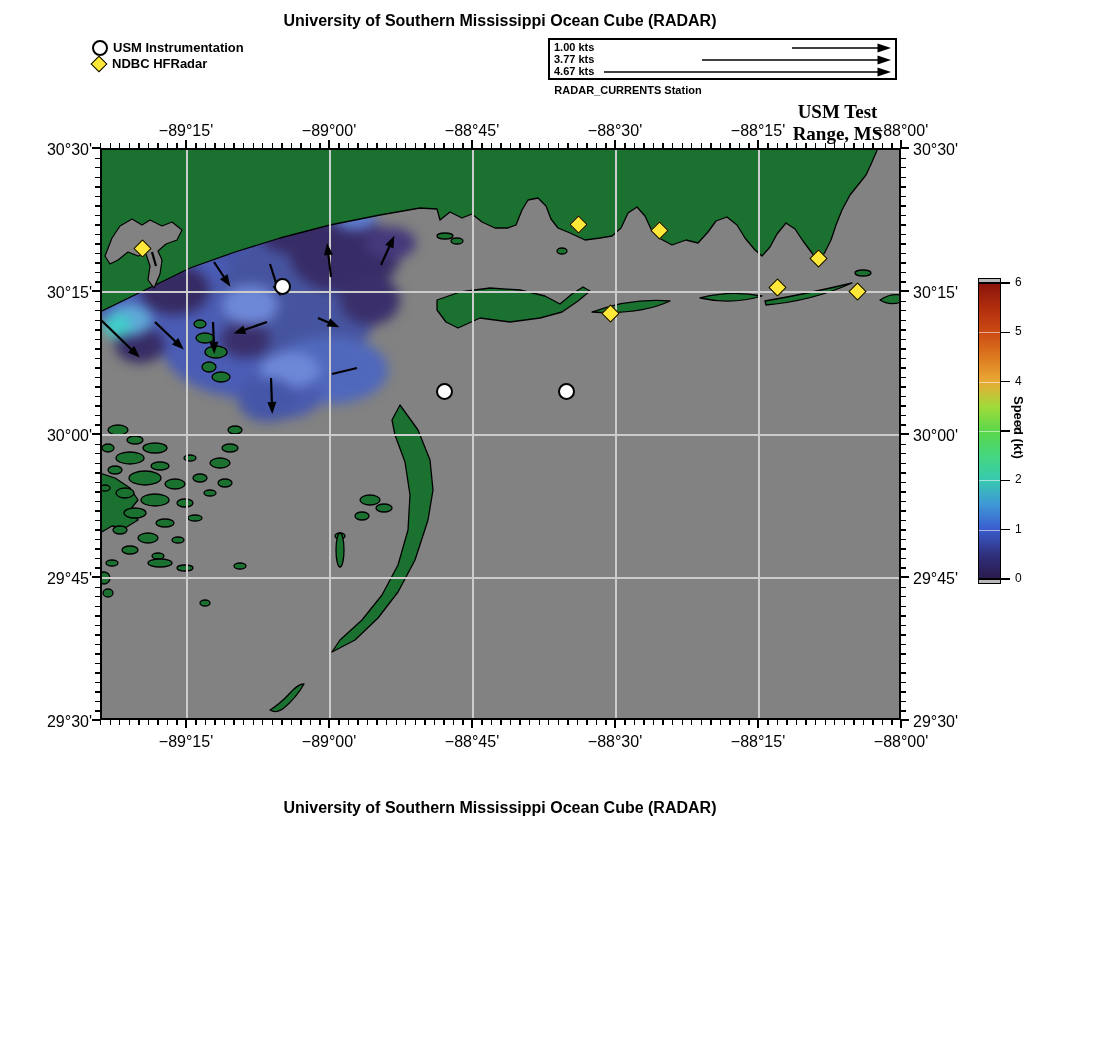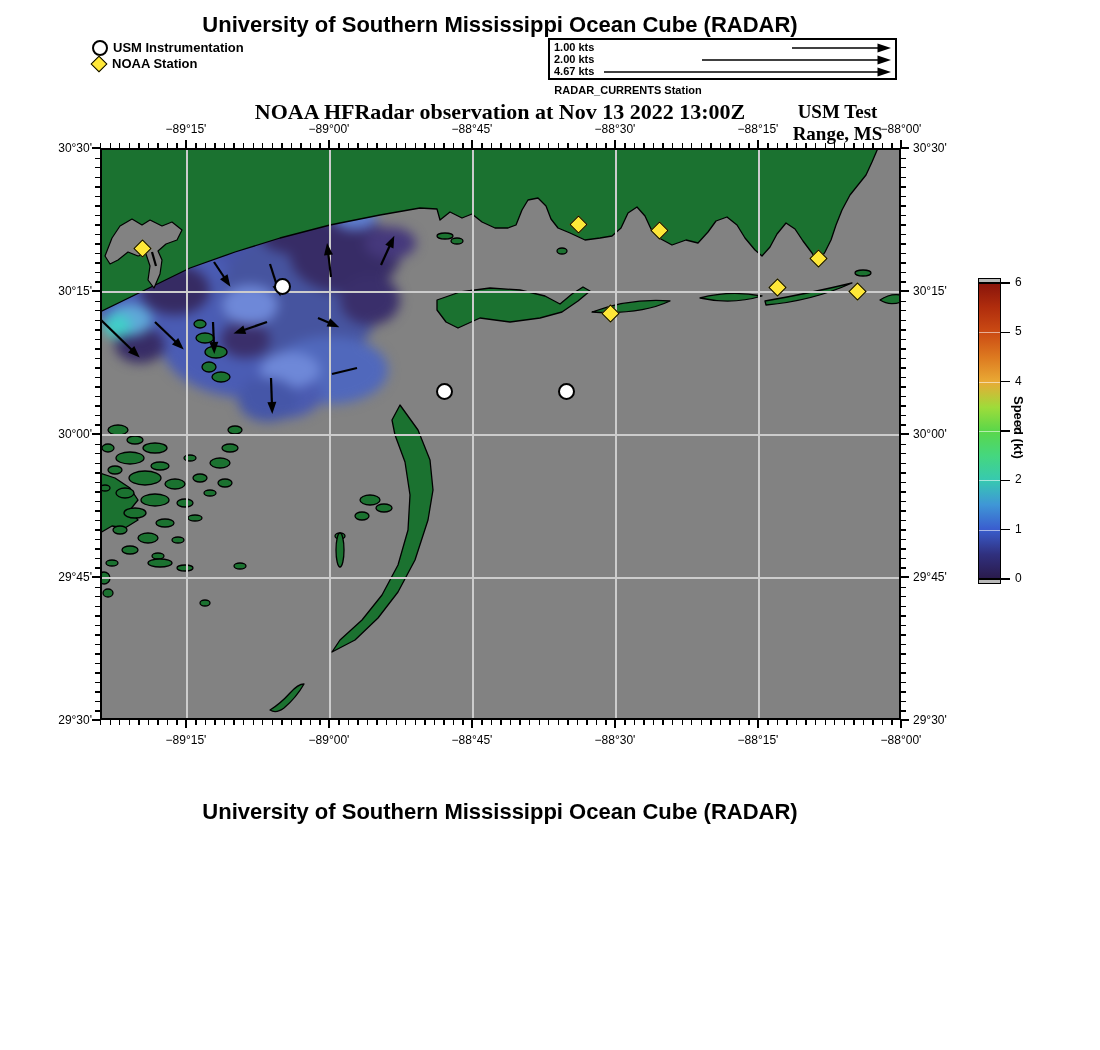--- a/index.html
+++ b/index.html
@@ -1,19 +1,19 @@
 <!DOCTYPE html>
 <html><head>
 <meta charset="utf-8">
 <style>
   html,body{margin:0;padding:0;background:#ffffff;}
   #canvas{position:relative;width:1100px;height:1050px;background:#ffffff;overflow:hidden;
           font-family:"Liberation Sans",sans-serif;color:#000;}
   .abs{position:absolute;}
-  .ttl{font-weight:bold;font-size:22px;text-align:center;white-space:nowrap;}
+  .ttl{font-weight:bold;font-size:16px;text-align:center;white-space:nowrap;}
   .serif{font-family:"Liberation Serif","DejaVu Serif",serif;}
   
   .legend-row{position:absolute;left:92px;height:16px;}
   .circle-ic{display:inline-block;width:12px;height:12px;border:2.2px solid #000;border-radius:50%;
              background:#fff;vertical-align:middle;margin-right:5px;}
   .diamond-ic{display:inline-block;width:10px;height:10px;border:1.8px solid #000;background:#ffe838;
               transform:rotate(45deg);vertical-align:middle;margin-right:7px;margin-left:1px;}
   .legend-lab{font-weight:bold;font-size:13px;vertical-align:middle;}
   
   #scalebox{left:548px;top:38px;width:349px;height:42px;border:2.4px solid #000;background:#fff;box-sizing:border-box;}
@@ -26,21 +26,21 @@
   #landsvg,#vecsvg{position:absolute;left:0;top:0;}
   .grid-v{position:absolute;top:0;width:1.6px;height:572px;background:#cccccc;}
   .grid-h{position:absolute;left:0;height:1.6px;width:801px;background:#cccccc;}
   #mapborder{left:100px;top:148px;width:801px;height:572px;border:2.6px solid #000;box-sizing:border-box;pointer-events:none;}
   
   .tickstrip-h{position:absolute;height:5px;width:801px;left:100px;
      background:repeating-linear-gradient(to right,#000 0,#000 1.4px,transparent 1.4px,transparent 9.533px);}
   .tickstrip-v{position:absolute;width:5px;height:572px;top:148px;
      background:repeating-linear-gradient(to bottom,#000 0,#000 1.4px,transparent 1.4px,transparent 9.533px);}
   .majtick-t{position:absolute;width:1.8px;height:8px;background:#000;}
-  .ticklab{position:absolute;font-size:12px;white-space:nowrap;}
+  .ticklab{position:absolute;font-size:16px;white-space:nowrap;}
   
   .usm-marker{position:absolute;width:13px;height:13px;background:#fff;border:2.4px solid #000;border-radius:50%;}
   .ndbc-marker{position:absolute;width:11px;height:11px;background:#ffe838;border:1.7px solid #000;transform:rotate(45deg);}
   
   #cbar{left:978px;top:283px;width:23px;height:296px;border:1.6px solid #000;box-sizing:border-box;
     background:linear-gradient(to top,#2a1b4d 0%,#30307e 8%,#3a5ecf 16.7%,#3f97d6 25%,#37c9b0 33.3%,
       #45d77e 41.7%,#5ad74a 50%,#9edc3a 58%,#e9aa35 66.7%,#dd7a20 75%,#cc4c14 83.3%,#b02d0d 92%,#8a150b 100%);}
   .cbar-cap{position:absolute;left:978px;width:23px;height:5px;background:#b9b9b9;border:1px solid #000;box-sizing:border-box;}
   .cbar-line{position:absolute;left:979px;width:21px;height:1px;background:rgba(255,255,255,0.55);}
   .cbar-tick{position:absolute;left:1001px;width:9px;height:1.6px;background:#000;}
@@ -51,36 +51,35 @@
 <body>
 
 <div id="canvas">
 
   <div class="abs ttl" style="left:0;top:12px;width:1000px;">University of Southern Mississippi Ocean Cube (RADAR)</div>
 
   <div class="legend-row" style="top:38px;">
     <span class="circle-ic"></span><span class="legend-lab">USM Instrumentation</span>
   </div>
   <div class="legend-row" style="top:54px;">
-    <span class="diamond-ic"></span><span class="legend-lab">NOAA Station</span>
+    <span class="diamond-ic"></span><span class="legend-lab">NDBC HFRadar</span>
   </div>
 
   <div class="abs" id="scalebox">
     <svg id="scsvg" width="345" height="38">
         <line x1="242" y1="8" x2="332" y2="8" stroke="#000" stroke-width="1.5"></line>
         <polygon points="341,8 327.5,12.5 327.5,3.5" fill="#000"></polygon>
         <line x1="152" y1="20" x2="332" y2="20" stroke="#000" stroke-width="1.5"></line>
         <polygon points="341,20 327.5,24.5 327.5,15.5" fill="#000"></polygon>
         <line x1="54" y1="32" x2="332" y2="32" stroke="#000" stroke-width="1.5"></line>
         <polygon points="341,32 327.5,36.5 327.5,27.5" fill="#000"></polygon>
       </svg>
-  <div class="scale-lab" style="top: 2px;">1.00 kts</div><div class="scale-lab" style="top: 14px;">2.00 kts</div><div class="scale-lab" style="top: 26px;">4.67 kts</div></div>
+  <div class="scale-lab" style="top: 2px;">1.00 kts</div><div class="scale-lab" style="top: 14px;">3.77 kts</div><div class="scale-lab" style="top: 26px;">4.67 kts</div></div>
   <div class="abs" id="scale-caption">RADAR_CURRENTS Station</div>
 
-  <div class="abs ttl serif" style="left:0;top:99px;width:1000px;">NOAA HFRadar observation at Nov 13 2022 13:00Z</div>
   <div class="abs serif" style="left:770px;top:101px;width:135px;text-align:center;font-weight:bold;font-size:19px;">USM Test Range, MS</div>
 
   <div class="abs" id="map">
     <div id="blob">
         <div class="patch" style="left: 0px; top: 62px; width: 300px; height: 84px; background: rgb(70, 83, 168);"></div>
         <div class="patch" style="left: -5px; top: 97px; width: 150px; height: 110px; background: rgb(74, 92, 180);"></div>
         <div class="patch" style="left: 60px; top: 134px; width: 180px; height: 116px; background: rgb(74, 92, 180);"></div>
         <div class="patch" style="left: 120px; top: 84px; width: 160px; height: 136px; background: rgb(70, 84, 159);"></div>
         <div class="patch" style="left: 172px; top: 188px; width: 116px; height: 68px; background: rgb(80, 104, 188);"></div>
         <div class="patch" style="left: 138px; top: 223px; width: 84px; height: 48px; background: rgb(74, 90, 176);"></div>

